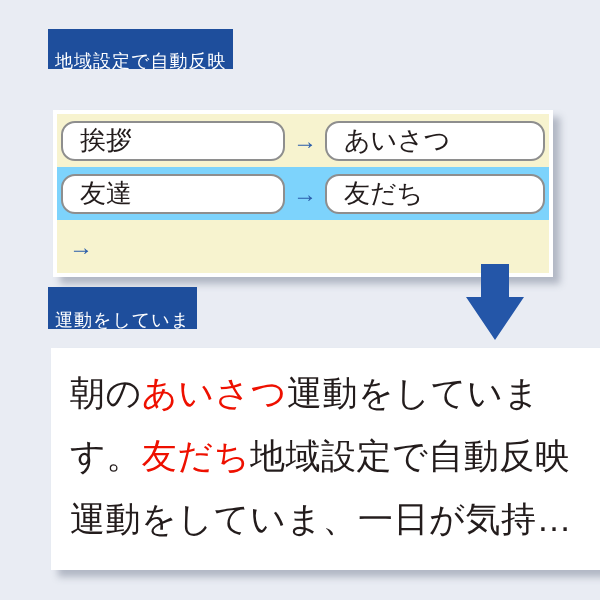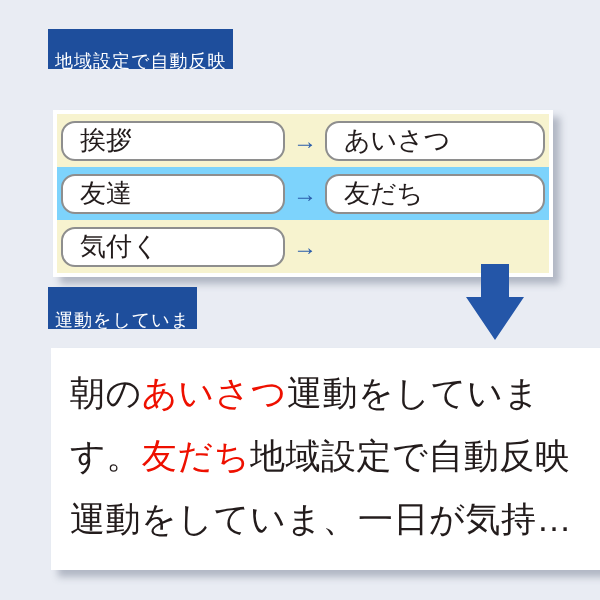--- a/index.html
+++ b/index.html
@@ -109,23 +109,20 @@
     <div class="word-box source">
       <span>友達</span>
     </div>
     <div class="row-arrow">→</div>
     <div class="word-box result">
       <span>友だち</span>
     </div>
   </div>
 
   <div class="conv-row">
-    <div class="word-box source">
-      <span>気付く</span>
-    </div>
     <div class="row-arrow">→</div>
   </div>
 </div>
 
 <div id="flow-arrow">
   <svg width="58" height="76" viewBox="0 0 58 76" xmlns="http://www.w3.org/2000/svg">
     <polygon points="15,0 43,0 43,33 58,33 29,76 0,33 15,33" fill="var(--arrow-blue)"></polygon>
   </svg>
 </div>
 

